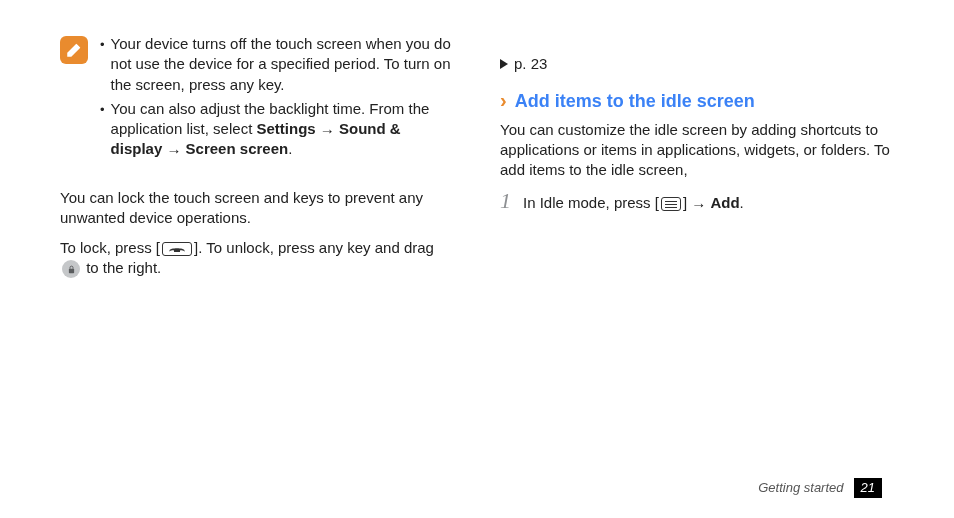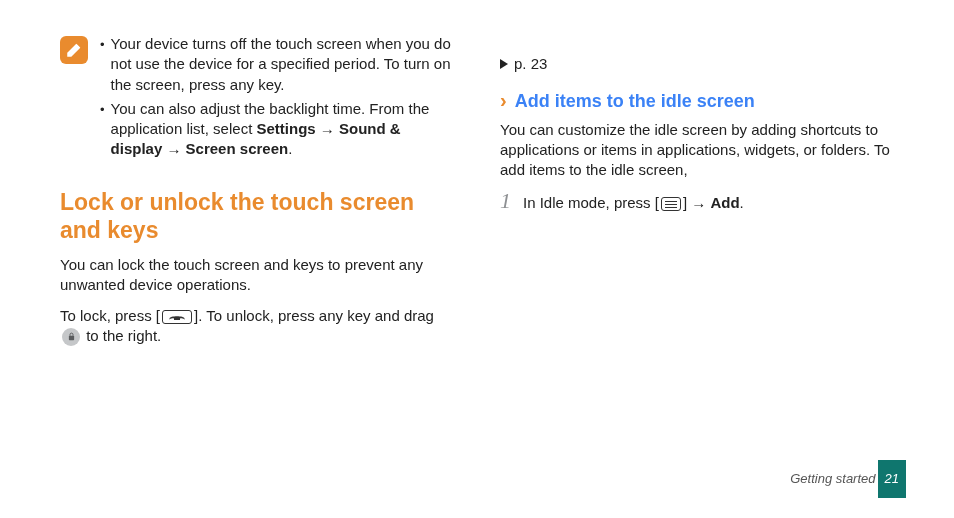--- a/index.html
+++ b/index.html
@@ -129,32 +129,32 @@
     font-family: "Times New Roman", serif;
     font-style: italic;
     font-size: 22px;
     color: #8e9093;
     line-height: 1;
   }
   b { font-weight: 700; }
 
   .footer {
     position: absolute;
-    right: 48px;
+    right: 72px;
     bottom: 20px;
     display: flex;
     align-items: center;
-    gap: 2px;
+    gap: 10px;
     font-size: 13px;
   }
   .footer .chapter { font-style: italic; color: #555; }
   .footer .page {
-    background: #0f766e;
+    background: #000000;
     color: #fff;
-    padding: 10px 7px;
+    padding: 1px 7px;
     font-style: italic;
     font-size: 13px;
   }
 </style>
 </head>
 <body>
 
 <div class="columns">
 
   <div class="col">
@@ -173,21 +173,20 @@
         </div>
         <div class="bullet-row">
           <span class="bullet">•</span>
           <span>
             <span>You can also adjust the backlight time. From the application list, select </span><b>Settings</b><span> → </span><b>Sound &amp; display</b><span> → </span><b>Screen screen</b><span>.</span>
           </span>
         </div>
       </div>
     </div>
 
-    <h2 class="section">Lock or unlock the touch screen and keys</h2>
     <p class="body">You can lock the touch screen and keys to prevent any unwanted device operations.</p>
     <p class="body">
       <span>To lock, press [</span><span class="inline-icon phone">
           <svg viewBox="0 0 24 12">
             <path d="M2 8 C2 4 22 4 22 8 L22 10 C22 8 18 7 16 8 L16 10 L8 10 L8 8 C6 7 2 8 2 10 Z" fill="#333"></path>
           </svg>
         </span><span>]. To unlock, press any key and drag </span><span class="lock-circle">
           <svg viewBox="0 0 12 12">
             <rect x="2.5" y="5" width="7" height="6" rx="1" fill="#5a5c5e"></rect>
             <path d="M4 5 V3.5 a2 2 0 0 1 4 0 V5" stroke="#5a5c5e" stroke-width="1.3" fill="none"></path>

